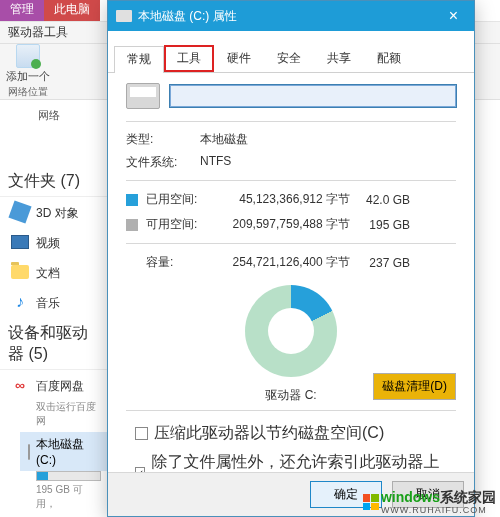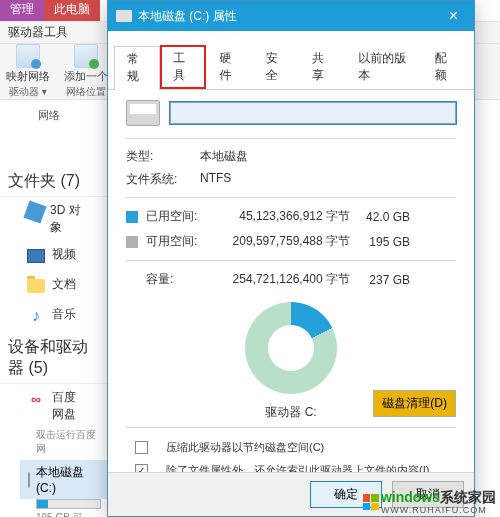--- a/index.html
+++ b/index.html
@@ -15,21 +15,21 @@
   .exp-toolbar { height: 56px; background: #f5f5f5; border-bottom: 1px solid #e0e0e0; display: flex; align-items: center; padding: 4px 6px; gap: 14px; }
   .tb-item { display: flex; flex-direction: column; align-items: center; font-size: 11px; color: #444; gap: 1px; }
   .tb-icon { width: 24px; height: 24px; border: 1px solid #b8d8f0; background: linear-gradient(#e8f0f8,#c8dcf0); border-radius: 2px; position: relative; }
   .tb-icon.net::after { content:""; position:absolute; width:10px; height:10px; border-radius:50%; background:#4a9ad8; bottom:-2px; right:-2px; }
   .tb-icon.plus::after { content:""; position:absolute; width:10px; height:10px; border-radius:50%; background:#4caf50; bottom:-2px; right:-2px; }
   .tb-label-sub { font-size: 10px; color: #666; }
   .tb-group-label { position: absolute; left: 38px; top: 108px; font-size: 11px; color: #555; }
 
   .exp-side { position: absolute; left: 0; top: 165px; width: 112px; bottom: 0; border-right: 1px solid #e5e5e5; background: #fff; }
   .side-section { font-size: 16px; color: #333; padding: 6px 8px 4px; border-bottom: 1px solid #eee; }
-  .side-item { display: flex; align-items: flex-start; gap: 6px; padding: 5px 26px; font-size: 12px; color: #333; }
+  .side-item { display: flex; align-items: flex-end; gap: 6px; padding: 5px 10px; font-size: 12px; color: #333; }
   .side-item .si-icon { width: 20px; height: 20px; display: flex; align-items: center; justify-content: center; }
   .folder-ico { width: 18px; height: 14px; background: #ffd96a; border-radius: 2px; position: relative; }
   .folder-ico::before { content:""; position:absolute; top:-3px; left:0; width:8px; height:3px; background:#e6c35a; border-radius:1px 1px 0 0; }
   .cube3d { width: 18px; height: 18px; background: #4a9ad8; transform: rotate(20deg); }
   .video-ico { width: 18px; height: 14px; background: #3a7ab8; border: 1px solid #2a5a8a; }
   .music-ico { color: #1e88e5; font-size: 16px; }
   .baidu-ico { width: 20px; height: 20px; border-radius: 50%; display: flex; align-items: center; justify-content: center; font-size: 14px; font-weight: bold; }
   .drive-ico { width: 20px; height: 14px; background: #d0d0d0; border: 1px solid #999; border-radius: 1px; position: relative; }
   .drive-ico::after { content:""; position:absolute; inset:2px 2px 6px 2px; background:#4aa0ff; }
   .side-sub { font-size: 10px; color: #888; padding: 0 10px 4px 36px; }
@@ -69,21 +69,21 @@
   .u-bytes { width: 150px; text-align: right; padding-right: 10px; }
   .u-gb { width: 50px; text-align: right; }
 
   .pie-wrap { display: flex; flex-direction: column; align-items: center; margin: 10px 0 6px; position: relative; }
   .pie { width: 92px; height: 92px; border-radius: 50%; background: conic-gradient(#26a0da 0deg 64deg, #b8e0c8 64deg 360deg); display:flex; align-items:center; justify-content:center; }
   .pie .inner { width: 46px; height: 46px; border-radius: 50%; background: #fff; }
   .pie-label { margin-top: 10px; font-size: 12px; color: #333; }
   .cleanup-btn { position: absolute; right: 0; bottom: 4px; padding: 4px 8px; font-size: 12px; border: 1px solid #adadad; background: #eab308; cursor: pointer; }
 
   .checks { margin-top: 8px; }
-  .check-row { display: flex; align-items: center; gap: 18px; padding: 4px 9px; font-size: 11px; color: #333; }
+  .check-row { display: flex; align-items: center; gap: 6px; padding: 4px 9px; font-size: 16px; color: #333; }
   .chk { width: 13px; height: 13px; border: 1px solid #888; background: #fff; display:flex; align-items:center; justify-content:center; font-size:10px; color:#333; }
   .chk.checked::after { content: "✓"; }
 
   .dlg-footer { height: 44px; border-top: 1px solid #d8d8d8; background: #f0f0f0; display: flex; align-items: center; justify-content: flex-end; padding: 0 10px; gap: 10px; }
   .btn { min-width: 72px; padding: 4px 10px; font-size: 12px; border: 1px solid #adadad; background: #e1e1e1; cursor: pointer; text-align:center; }
   .btn.primary { border-color: #1e87c8; background: #e5f1fb; }
 
   
   .wm { position: absolute; right: 4px; bottom: 2px; font-size: 11px; display: flex; align-items: center; gap: 2px; }
   .wm .logo { width: 16px; height: 16px; display:inline-grid; grid-template-columns:1fr 1fr; grid-template-rows:1fr 1fr; gap:1px; }
@@ -96,25 +96,20 @@
 <body>
 
 <div class="explorer">
   <div class="exp-ribbon-tabs">
     <div class="exp-ribbon-tab purple">管理</div>
     <div class="exp-ribbon-tab red">此电脑</div>
   </div>
   <div class="exp-ribbon-label">驱动器工具</div>
   <div class="exp-toolbar">
     <div class="tb-item">
-      <div class="tb-icon net"></div>
-      <div>映射网络</div>
-      <div class="tb-label-sub">驱动器 ▾</div>
-    </div>
-    <div class="tb-item">
       <div class="tb-icon plus"></div>
       <div>添加一个</div>
       <div class="tb-label-sub">网络位置</div>
     </div>
   </div>
   <div class="tb-group-label">网络</div>
 
   <div class="exp-side">
     <div class="side-section">文件夹 (7)</div>
 
@@ -168,21 +163,20 @@
     <span>本地磁盘 (C:) 属性</span>
     <span class="close">×</span>
   </div>
 
   <div class="dlg-tabs">
     <div class="dlg-tab active">常规</div>
     <div class="dlg-tab boxed">工具</div>
     <div class="dlg-tab">硬件</div>
     <div class="dlg-tab">安全</div>
     <div class="dlg-tab">共享</div>
-    <div class="dlg-tab">以前的版本</div>
     <div class="dlg-tab">配额</div>
   </div>
 
   <div class="dlg-body">
     <div class="name-row">
       <div class="big-drive"></div>
       <input class="name-input" value="" style="">
     </div>
     <div class="sep"></div>
 

